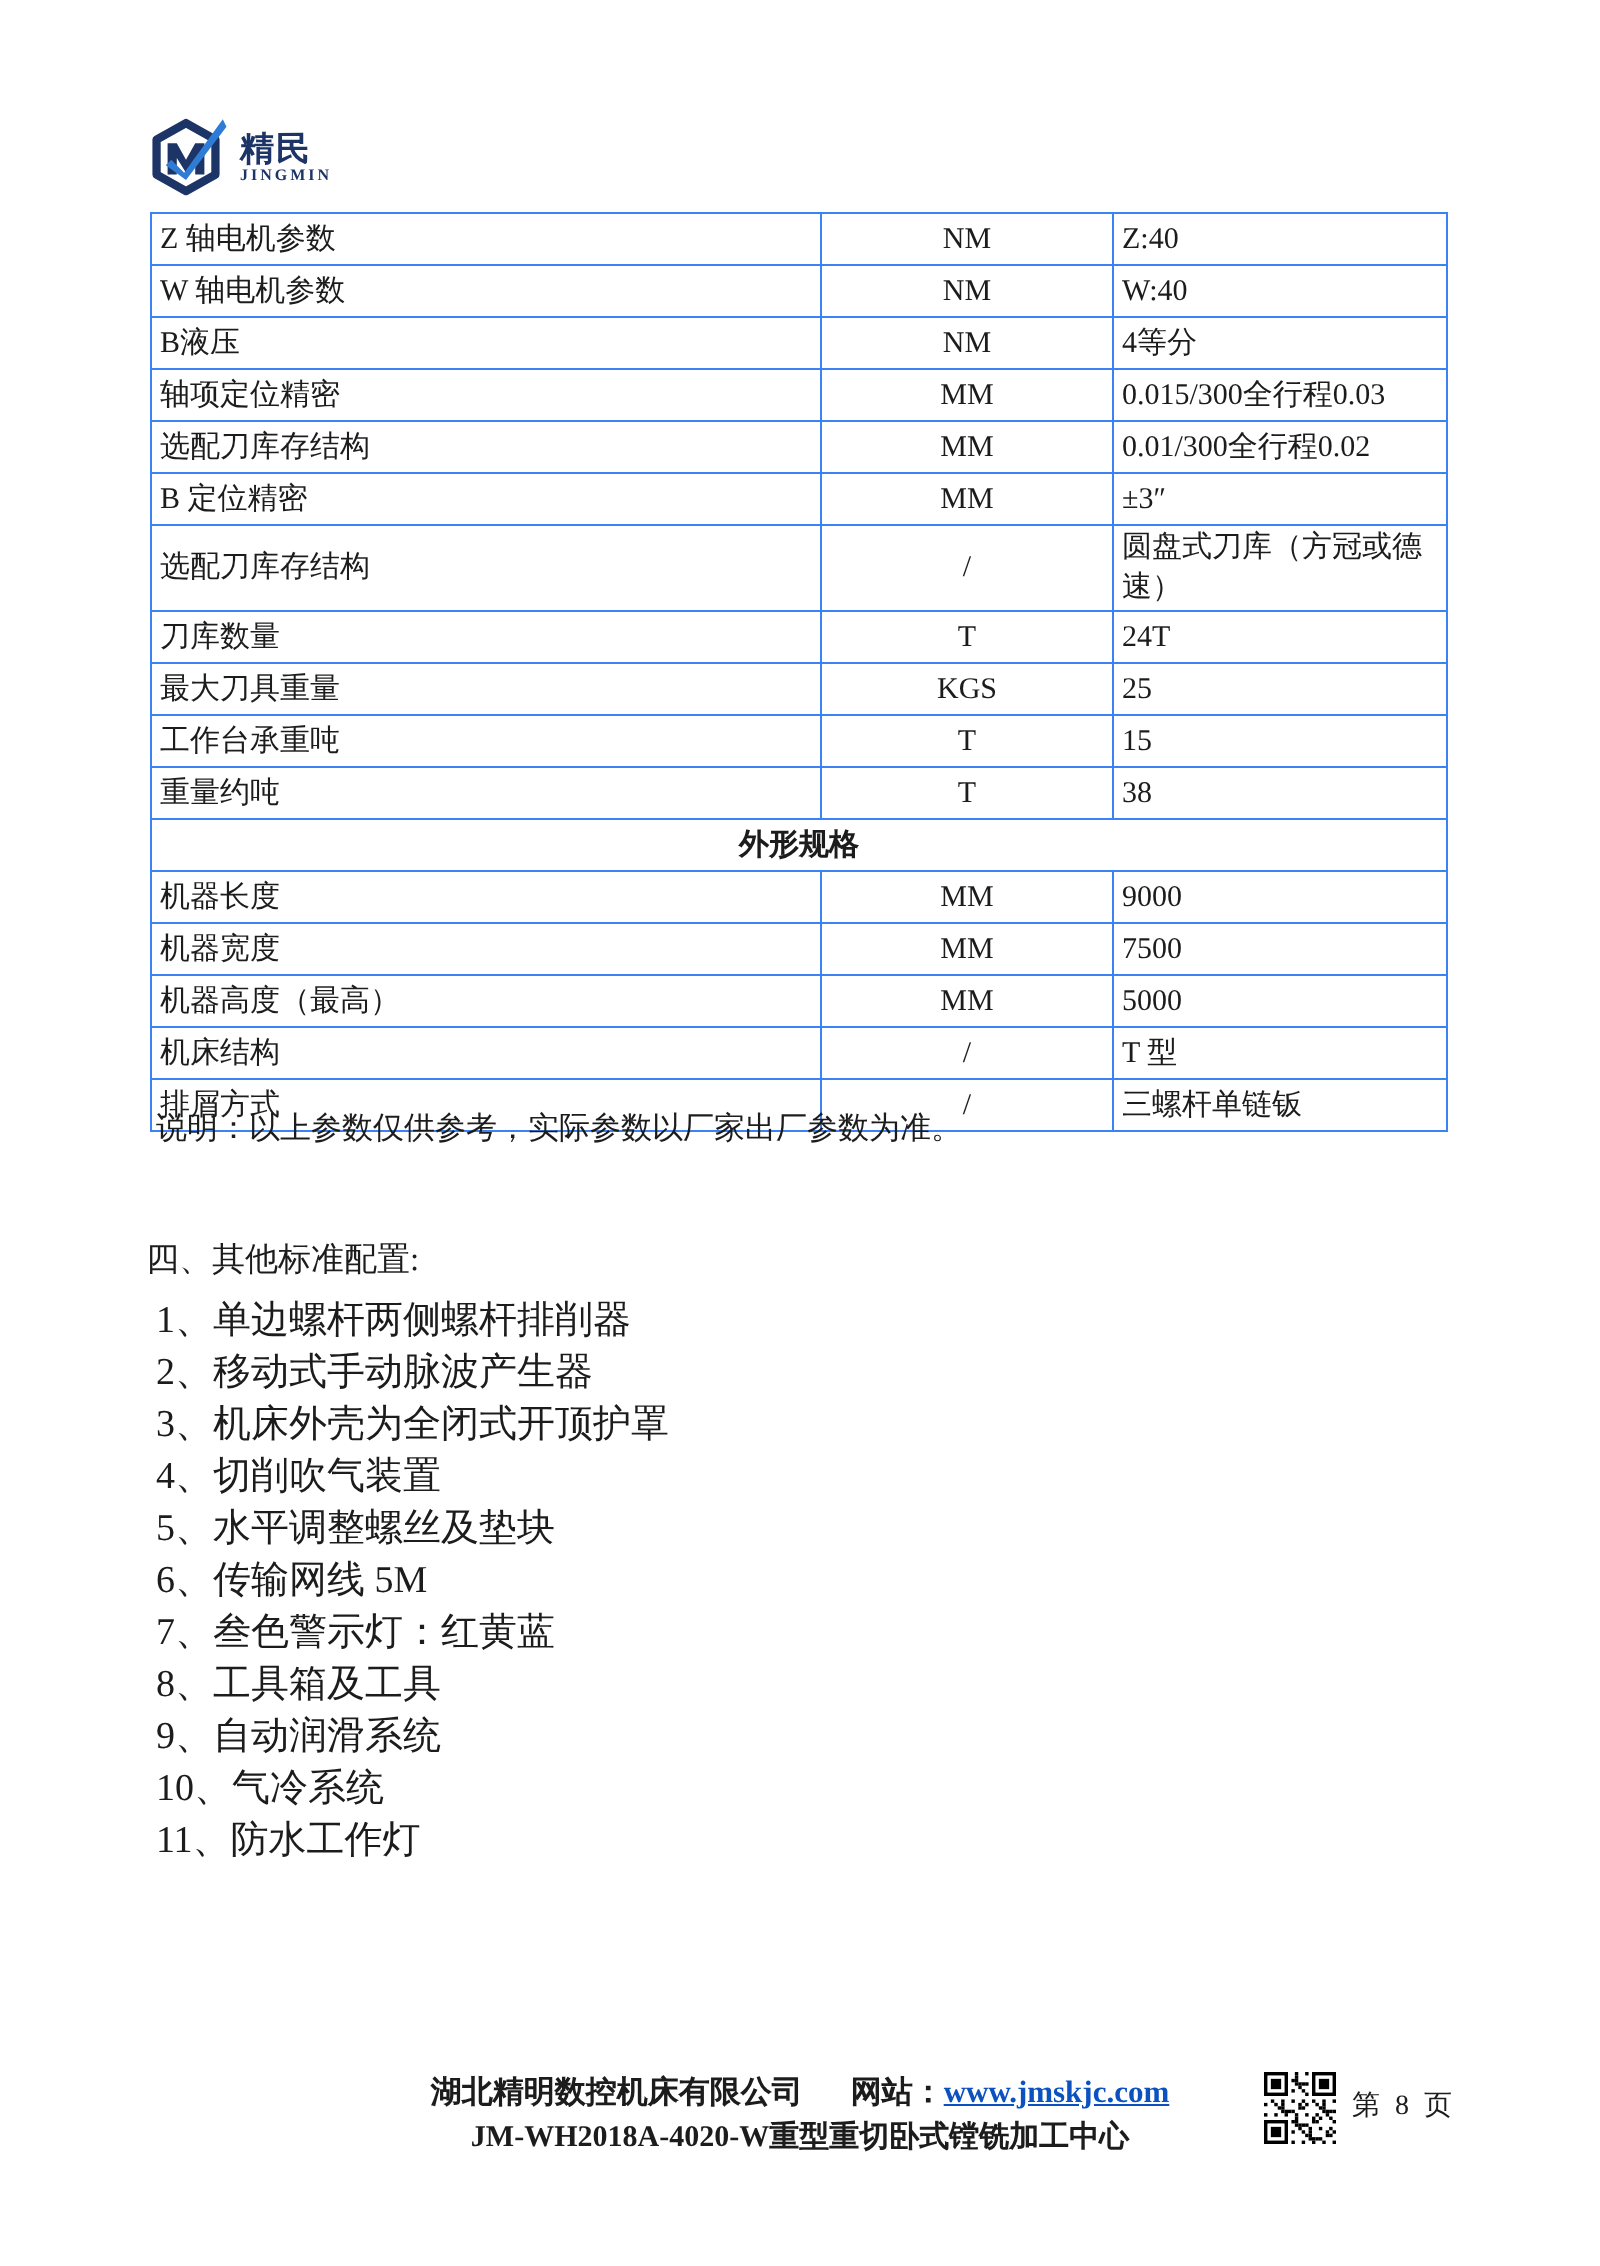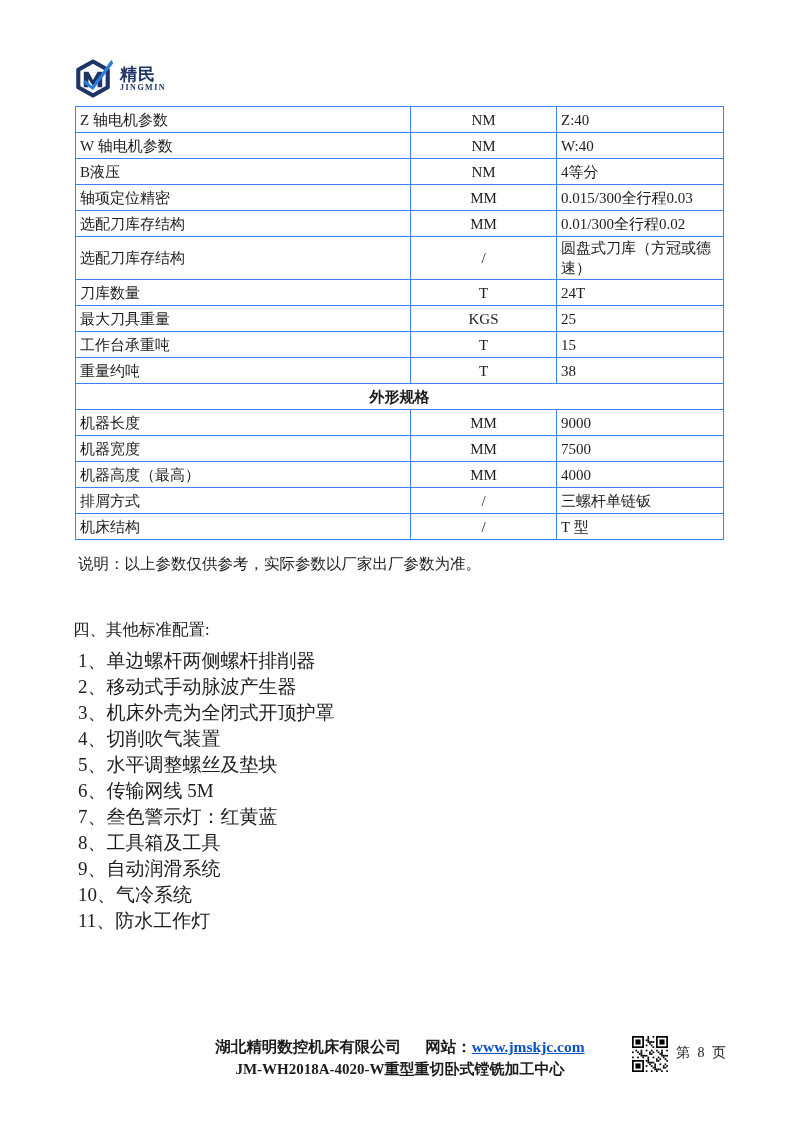--- a/index.html
+++ b/index.html
@@ -97,20 +97,25 @@
           <td class="cell-label">轴项定位精密</td>
           <td class="cell-unit">MM</td>
           <td class="cell-value">0.015/300全行程0.03</td>
         </tr>
         <tr>
           <td class="cell-label">选配刀库存结构</td>
           <td class="cell-unit">MM</td>
           <td class="cell-value">0.01/300全行程0.02</td>
         </tr>
         <tr>
+          <td class="cell-label">B 定位精密</td>
+          <td class="cell-unit">MM</td>
+          <td class="cell-value">±3″</td>
+        </tr>
+        <tr>
           <td class="cell-label">选配刀库存结构</td>
           <td class="cell-unit">/</td>
           <td class="cell-value">圆盘式刀库（方冠或德速）</td>
         </tr>
         <tr>
           <td class="cell-label">刀库数量</td>
           <td class="cell-unit">T</td>
           <td class="cell-value">24T</td>
         </tr>
         <tr>
@@ -137,31 +142,31 @@
           <td class="cell-value">9000</td>
         </tr>
         <tr>
           <td class="cell-label">机器宽度</td>
           <td class="cell-unit">MM</td>
           <td class="cell-value">7500</td>
         </tr>
         <tr>
           <td class="cell-label">机器高度（最高）</td>
           <td class="cell-unit">MM</td>
-          <td class="cell-value">4000</td>
+          <td class="cell-value">5000</td>
+        </tr>
+        <tr>
+          <td class="cell-label">机床结构</td>
+          <td class="cell-unit">/</td>
+          <td class="cell-value">T 型</td>
         </tr>
         <tr>
           <td class="cell-label">排屑方式</td>
           <td class="cell-unit">/</td>
           <td class="cell-value">三螺杆单链钣</td>
-        </tr>
-        <tr>
-          <td class="cell-label">机床结构</td>
-          <td class="cell-unit">/</td>
-          <td class="cell-value">T 型</td>
         </tr>
       </tbody>
   </table>
 
   <div class="note">说明：以上参数仅供参考，实际参数以厂家出厂参数为准。</div>
 
   <div class="section-heading">四、其他标准配置:</div>
   <ul class="config-list" id="config-list">
       <li>1、单边螺杆两侧螺杆排削器</li>
       <li>2、移动式手动脉波产生器</li>

